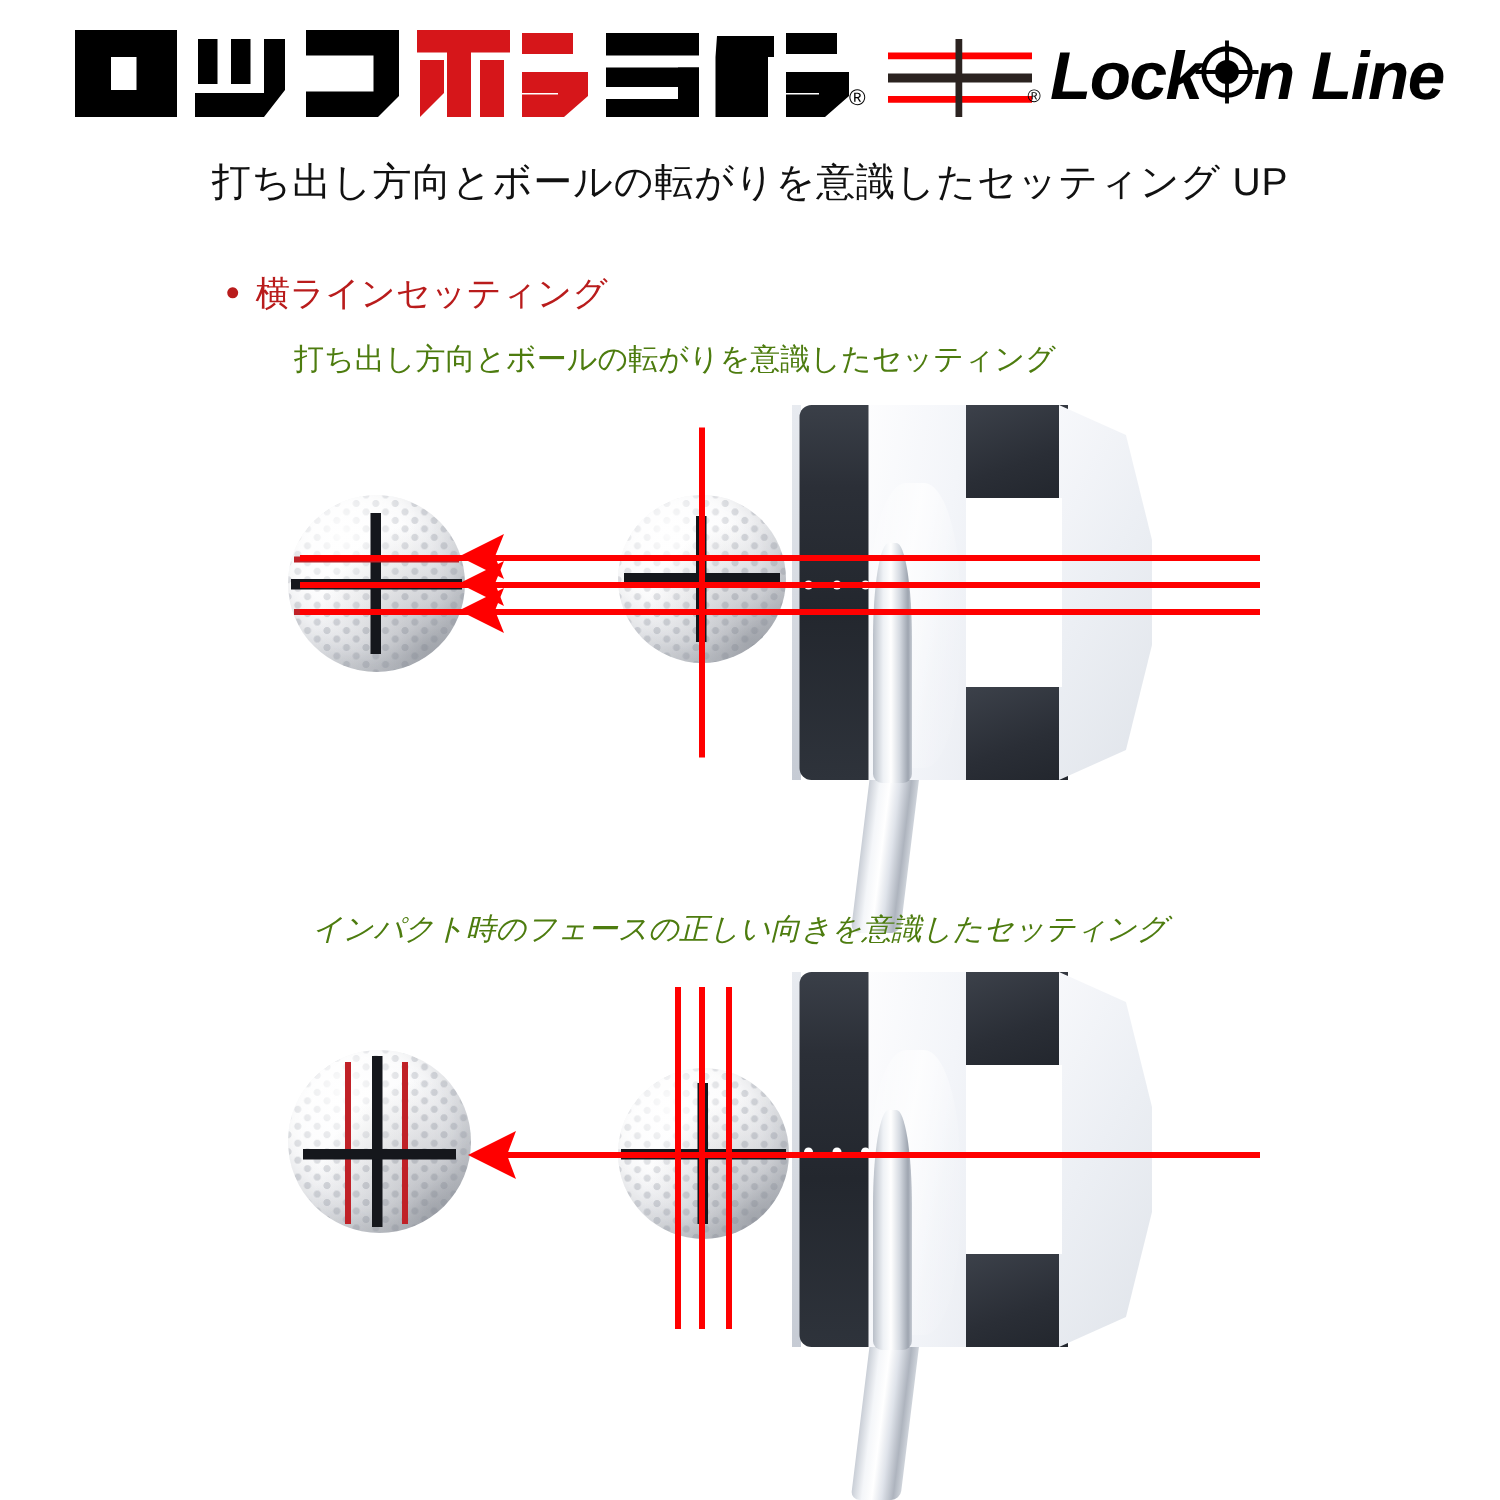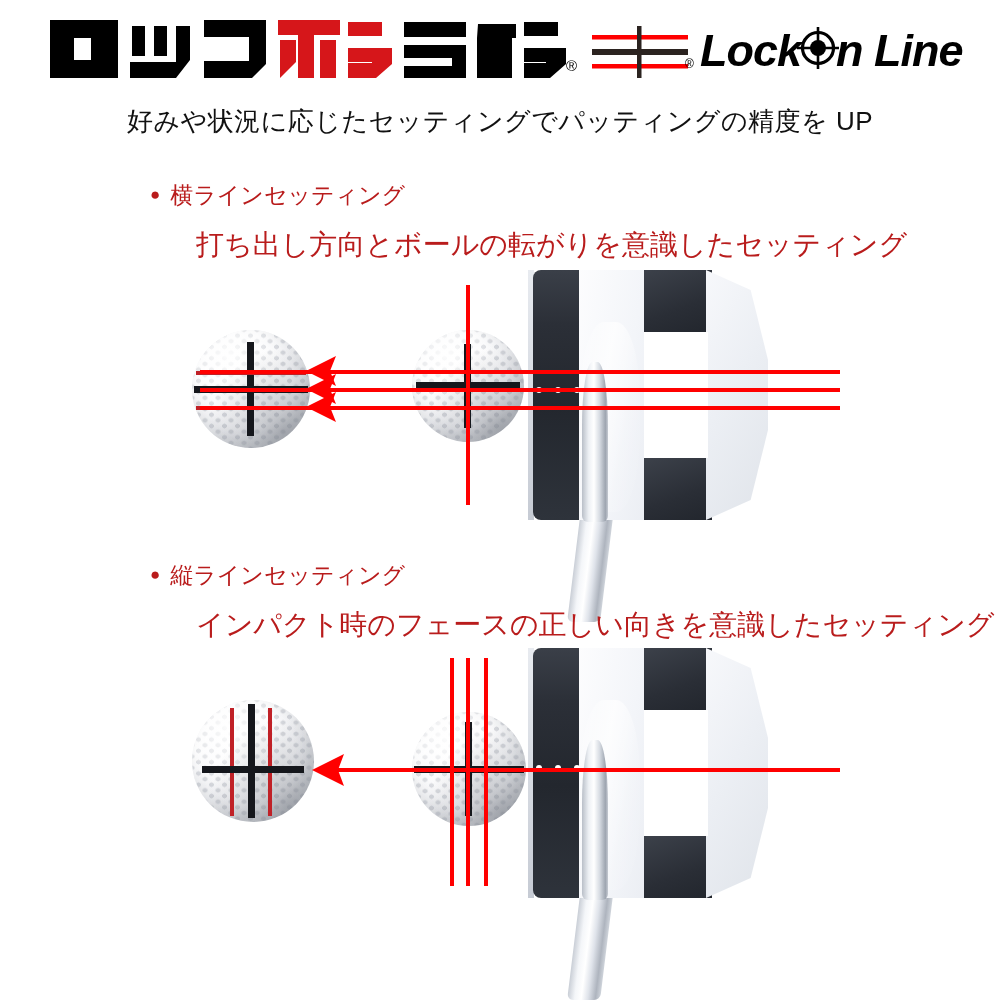--- a/index.html
+++ b/index.html
@@ -39,21 +39,21 @@
   }
 
   
   .sec-head {
     position: absolute;
     font-size: 23px; color: #b91c1c; white-space: nowrap;
   }
   .sec-bullet { margin-right: 10px; font-size: 17px; position: relative; top: -3px; }
   .sec-sub {
     position: absolute;
-    font-size: 28px; color: #b91c1c; white-space: nowrap;
+    font-size: 20px; color: #4d7c0f; white-space: nowrap;
   }
 
   
   .stage { position: absolute; left: 0; width: 1000px; }
 
   
   .ball {
     position: absolute; border-radius: 50%;
     background:
       radial-gradient(circle at 34% 28%, #ffffff 0%, #fbfbfc 34%, #eeeff2 62%, #d8dade 86%, #c2c5cb 100%);
@@ -181,21 +181,21 @@
 
       <g transform="translate(118,26)">
         <circle cx="0" cy="0" r="15.5" fill="none" stroke="#000000" stroke-width="3.2"></circle>
         <circle cx="0" cy="0" r="8" fill="#000000"></circle>
         <line x1="-21" y1="0" x2="21" y2="0" stroke="#000000" stroke-width="2.6"></line>
         <line x1="0" y1="-21" x2="0" y2="21" stroke="#000000" stroke-width="2.6"></line>
       </g>
       <text x="136" y="44" font-family="'Liberation Sans','DejaVu Sans',sans-serif" font-size="45" font-weight="bold" font-style="italic" fill="#000000" letter-spacing="-1">n Line</text>
     </svg>
 
-    <div class="tagline">好みや状況に応じたセッティングでパッティングの精度を UP</div>
+    <div class="tagline">打ち出し方向とボールの転がりを意識したセッティング UP</div>
   </div>
 
   <div class="sec-head" style="left:150px; top:180px;">
     <span class="sec-bullet">●</span><span>横ラインセッティング</span>
   </div>
   <div class="sec-sub" style="left:196px; top:226px;">打ち出し方向とボールの転がりを意識したセッティング</div>
 
   <div class="stage" style="top:0;">
 
     <div class="putter" style="left:520px; top:262px; width:280px; height:300px;">
@@ -256,24 +256,21 @@
       <path d="M0,15 L30,0 L24,15 L30,30 Z" fill="#ff0000"></path>
     </svg>
     <svg class="arrow" style="left:306px; top:374px; width:34px; height:30px;" viewBox="0 0 34 30">
       <path d="M0,15 L30,0 L24,15 L30,30 Z" fill="#ff0000"></path>
     </svg>
     <svg class="arrow" style="left:306px; top:392px; width:34px; height:30px;" viewBox="0 0 34 30">
       <path d="M0,15 L30,0 L24,15 L30,30 Z" fill="#ff0000"></path>
     </svg>
   </div>
 
-  <div class="sec-head" style="left:150px; top:560px;">
-    <span class="sec-bullet">●</span><span>縦ラインセッティング</span>
-  </div>
-  <div class="sec-sub" style="left:196px; top:606px;">インパクト時のフェースの正しい向きを意識したセッティング</div>
+  <div class="sec-sub" style="left:208px; top:606px;font-style:italic;">インパクト時のフェースの正しい向きを意識したセッティング</div>
 
   <div class="stage" style="top:0;">
 
     <div class="putter" style="left:520px; top:640px; width:280px; height:300px;">
       <div class="p-shaft" style="left:60px; top:150px; width:33px; height:210px;
            transform: skewX(-7deg); border-radius: 0 0 6px 6px;"></div>
       <div class="p-white" style="left:56px; top:8px; width:130px; height:250px;"></div>
       <div class="p-face-edge" style="left:8px; top:8px; width:6px; height:250px;"></div>
       <div class="p-face" style="left:13px; top:8px; width:46px; height:250px; border-radius:8px 0 0 8px;"></div>
       <div class="p-blk" style="left:124px; top:8px; width:68px; height:62px;"></div>

